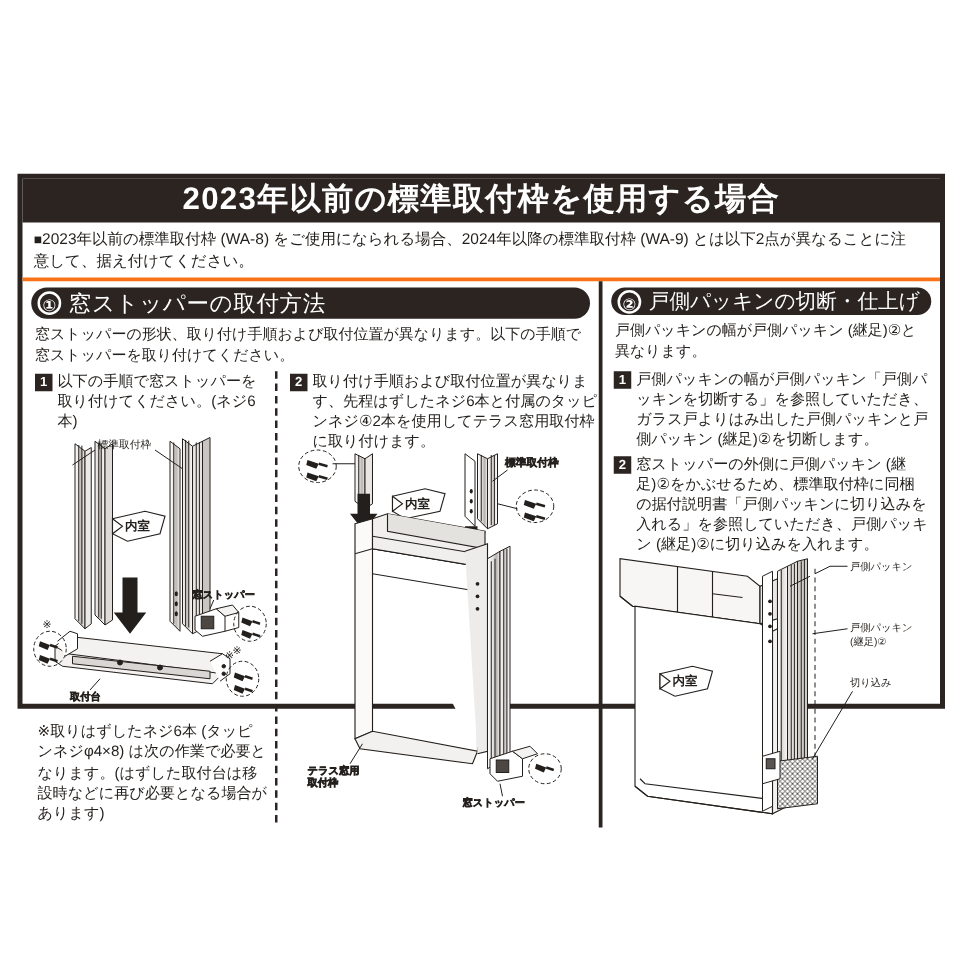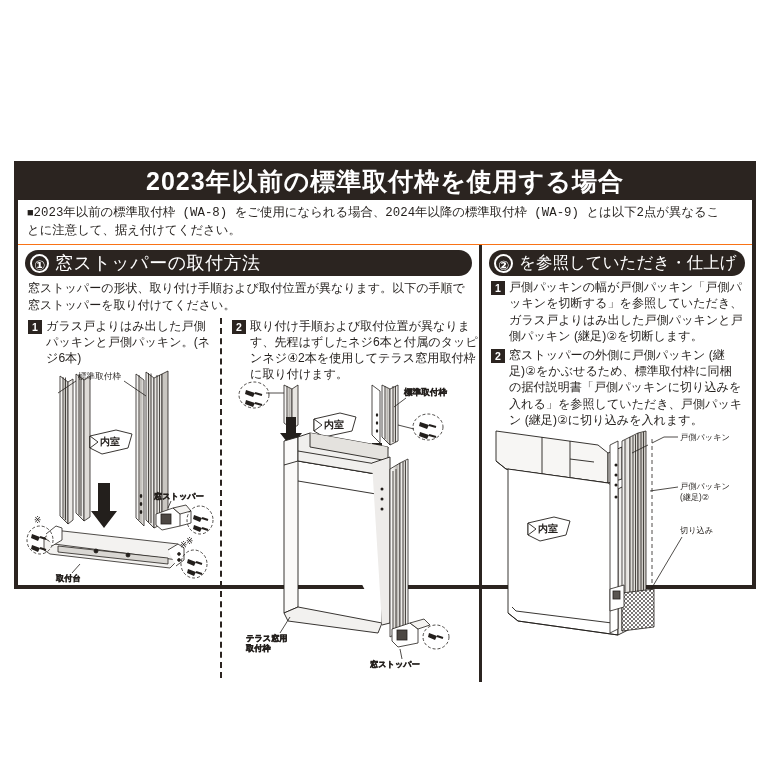--- a/index.html
+++ b/index.html
@@ -6,35 +6,34 @@
   body{
     width:770px;height:770px;background:#ffffff;
     font-family:"Liberation Sans","DejaVu Sans",sans-serif;
     color:#231f1c;overflow:hidden;
   }
   .page{position:relative;width:770px;height:770px;}
 
   
   .sheet{
     position:absolute;left:14px;top:139px;width:742px;height:428px;
-    border:4px solid #2b2420;background:#fff;box-sizing:border-box;margin-top:22px;
+    border:4px solid #2b2420;background:#fff;box-sizing:border-box;
   }
 
   
   .banner{
     background:#2b2420;color:#fff;text-align:center;
     font-size:25px;font-weight:bold;letter-spacing:1px;
     padding:3px 0 5px 0;line-height:1.08;
   }
 
   
   .intro{
     padding:5px 26px 4px 9px;font-size:12.4px;line-height:1.42;
-    border-bottom:1px solid #f97316;
-    font-family:Liberation Mono, monospace;
+    border-bottom:3px solid #f97316;
   }
   .intro .sq{font-size:11px;}
 
   
   .cols{display:flex;height:437px;box-sizing:border-box;}
   .colL{width:464px;box-sizing:border-box;border-right:3px solid #2b2420;
         display:flex;flex-direction:column;}
   .colR{flex:1;box-sizing:border-box;display:flex;flex-direction:column;}
 
   
@@ -102,21 +101,21 @@
           <span class="txt">窓ストッパーの取付方法</span>
         </div>
 
         <div class="secLead">窓ストッパーの形状、取り付け手順および取付位置が異なります。以下の手順で窓ストッパーを取り付けてください。</div>
 
         <div class="steps">
 
           <div class="step stepA">
             <div class="stepRow">
               <span class="badge">1</span>
-              <span class="stepTxt">ガラス戸よりはみ出した戸側パッキンと戸側パッキン。(ネジ6本)</span>
+              <span class="stepTxt">以下の手順で窓ストッパーを取り付けてください。(ネジ6本)</span>
             </div>
 
             <div class="fig">
               <svg width="188" height="230" viewBox="0 0 188 230">
                 <defs>
                   <linearGradient id="gA" x1="0" y1="0" x2="1" y2="0">
                     <stop offset="0%" stop-color="#ffffff"></stop>
                       <stop offset="40%" stop-color="#e6e4e0"></stop>
                     <stop offset="60%" stop-color="#b9b6b1"></stop>
                       <stop offset="100%" stop-color="#f4f3f1"></stop>
@@ -219,20 +218,21 @@
                     <path d="M160 191 L168 194 L166 198 L159 195 Z" fill="#231f1c"></path>
                     <path d="M168 194 L174 196" stroke="#231f1c" stroke-width="2"></path>
                     <path d="M160 201 L168 204 L166 208 L159 205 Z" fill="#231f1c"></path>
                     <path d="M168 204 L174 206" stroke="#231f1c" stroke-width="2"></path>
                     <text class="lbl" x="152" y="180">※</text>
                   </g>
                 </g>
               </svg>
             </div>
 
+            <div class="note">※取りはずしたネジ6本 (タッピンネジφ4×8) は次の作業で必要となります。(はずした取付台は移設時などに再び必要となる場合があります)</div>
           </div>
 
           <div class="step stepB">
             <div class="stepRow">
               <span class="badge">2</span>
               <span class="stepTxt">取り付け手順および取付位置が異なります、先程はずしたネジ6本と付属のタッピンネジ④2本を使用してテラス窓用取付枠に取り付けます。</span>
             </div>
 
             <div class="fig">
               <svg width="248" height="292" viewBox="0 0 248 292">
@@ -345,23 +345,24 @@
             </div>
           </div>
 
         </div>
       </div>
 
       <div class="colR">
 
         <div class="secHead">
           <span class="num">②</span>
-          <span class="txt">を参照していただき・仕上げ</span>
+          <span class="txt">戸側パッキンの切断・仕上げ</span>
         </div>
 
+        <div class="secLead">戸側パッキンの幅が戸側パッキン (継足)②と異なります。</div>
 
         <div class="rsteps">
           <div class="stepRow">
             <span class="badge">1</span>
             <span class="stepTxt">戸側パッキンの幅が戸側パッキン「戸側パッキンを切断する」を参照していただき、ガラス戸よりはみ出した戸側パッキンと戸側パッキン (継足)②を切断します。</span>
           </div>
           <div class="stepRow">
             <span class="badge">2</span>
             <span class="stepTxt">窓ストッパーの外側に戸側パッキン (継足)②をかぶせるため、標準取付枠に同梱の据付説明書「戸側パッキンに切り込みを入れる」を参照していただき、戸側パッキン (継足)②に切り込みを入れます。</span>
           </div>

